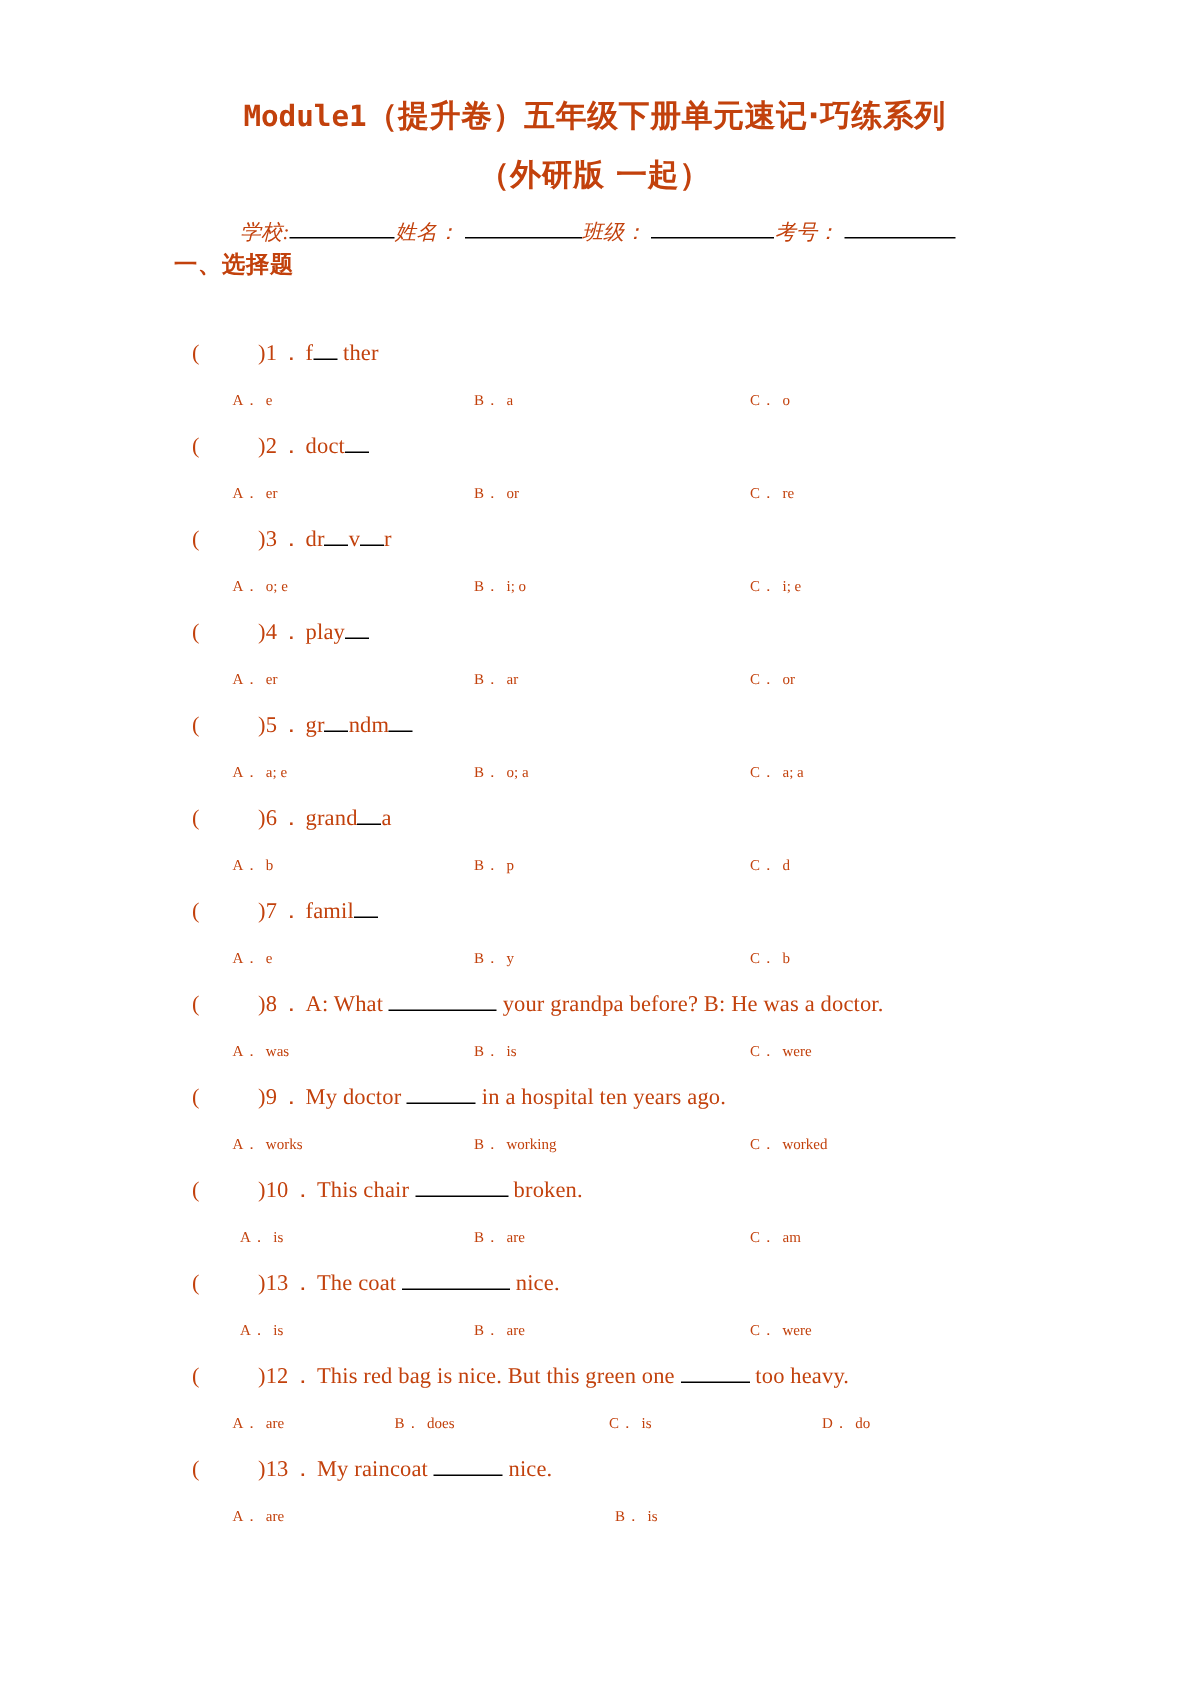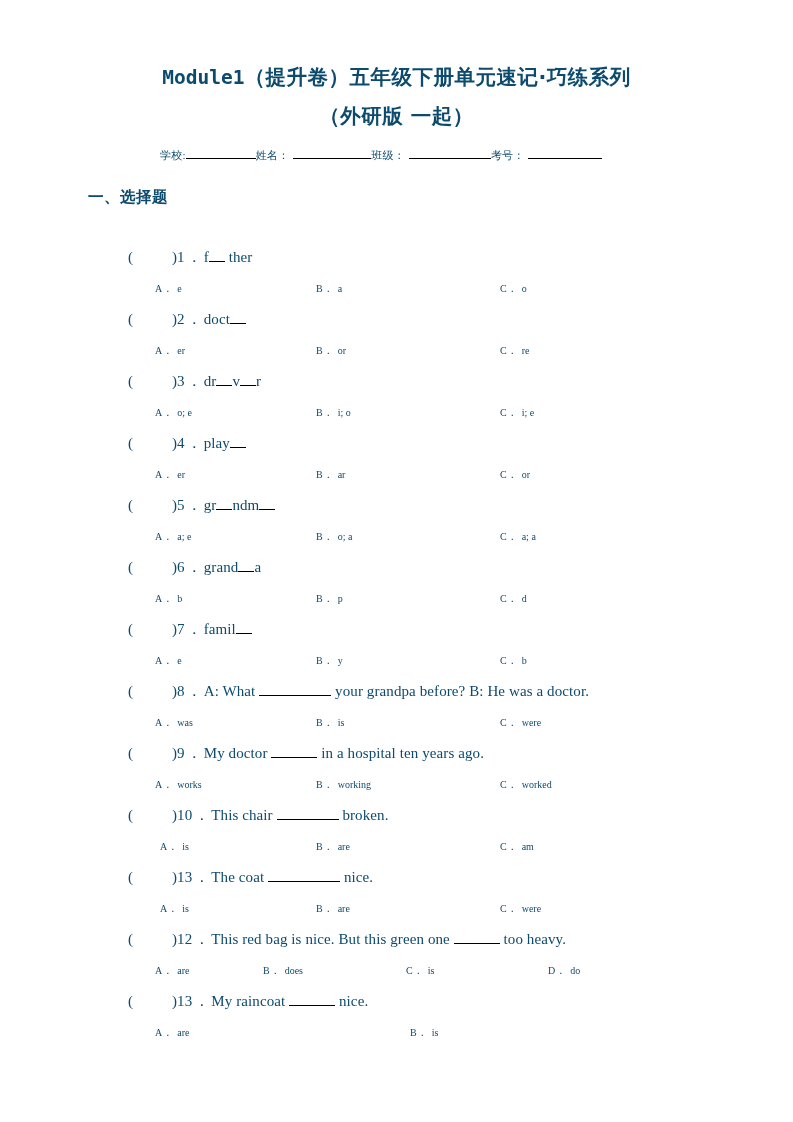--- a/index.html
+++ b/index.html
@@ -7,21 +7,21 @@
     padding: 0;
     background: #ffffff;
   }
   .page {
     position: relative;
     width: 793px;
     height: 1122px;
     background: #ffffff;
     overflow: hidden;
     font-family: "Liberation Serif", serif;
-    color: #0c4a6e;
+    color: #c2410c;
   }
 
   
   .title-block {
     padding-top: 58px;
     text-align: center;
   }
   .title-line {
     font-family: "DejaVu Sans", sans-serif;
     font-weight: bold;
@@ -40,36 +40,35 @@
   
   .info-line {
     margin-top: 10px;
     padding-left: 160px;
     font-family: "Liberation Serif", serif;
     font-size: 13.5px;
     line-height: 20px;
     white-space: nowrap;
     letter-spacing: 0.2px;
   }
-  .info-line .lbl { font-size: 11px; }
+  .info-line .lbl { font-size: 14px; font-style: italic; }
   .info-line .rule {
     display: inline-block;
     border-bottom: 1px solid #000;
     height: 12px;
     vertical-align: baseline;
   }
   .rule-w1 { width: 70px; }
   .rule-w2 { width: 78px; margin-left: 4px; }
   .rule-w3 { width: 82px; margin-left: 4px; }
   .rule-w4 { width: 74px; margin-left: 4px; }
 
   
   .section-heading {
-    margin-top: 22px;
-    padding-left: 88px;
+    padding-left: 116px;
     font-family: "DejaVu Sans", sans-serif;
     font-weight: bold;
     font-size: 15.5px;
     letter-spacing: 0.5px;
   }
 
   
   .questions {
     margin-top: 34px;
     padding-left: 128px;

